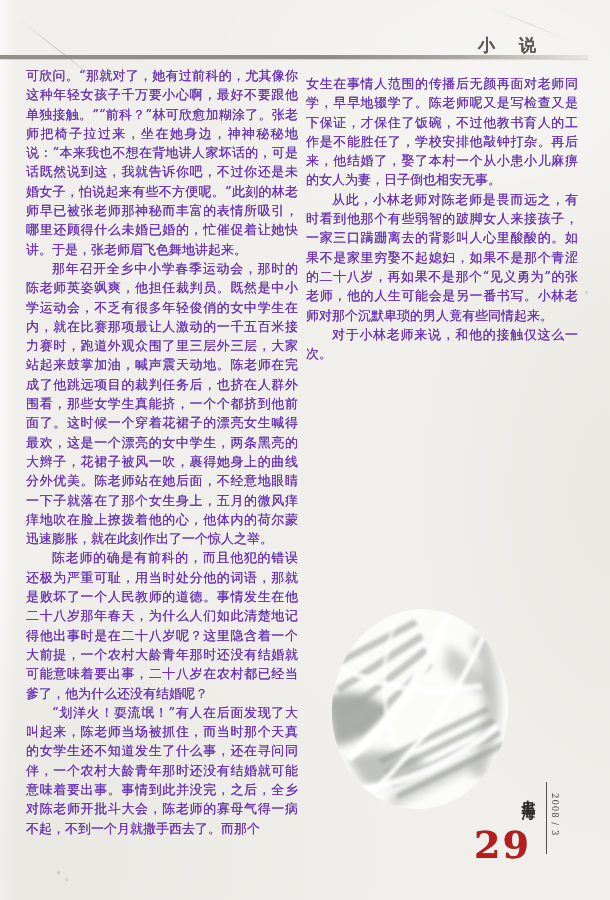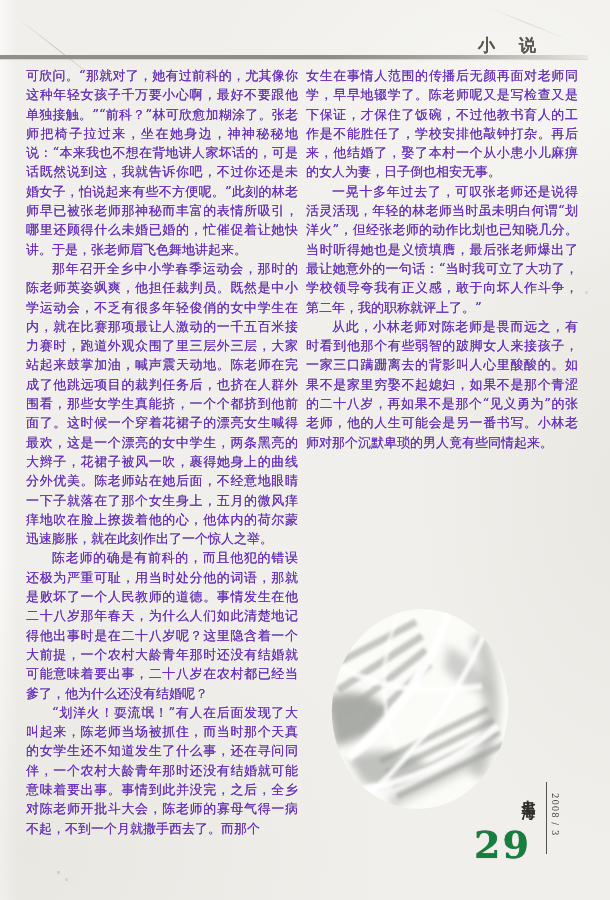--- a/index.html
+++ b/index.html
@@ -46,21 +46,21 @@
   }
 
   .col{
     position:absolute;top:66px;width:272px;
     font-size:13px;line-height:19.3px;
     color:#6d28d9;
     text-align:justify;
     text-shadow:0 0 .6px rgba(74,72,64,.85);
   }
   .col-left{left:26px;}
-  .col-right{left:306px;}
+  .col-right{left:306px;margin-top:8px;}
   .para{margin:0;}
   .indent{text-indent:2em;}
 
   .artwork{position:absolute;left:330px;top:608px;width:180px;height:202px;}
 
   .mag-name{
     position:absolute;left:520px;top:789px;
     writing-mode:vertical-rl;
     font-size:13.5px;letter-spacing:3px;line-height:18px;
     font-weight:600;color:#2f2e2a;
@@ -69,21 +69,21 @@
   .footer-rule{position:absolute;left:546px;top:782px;width:1px;height:72px;background:#55534d;}
   .mag-issue{
     position:absolute;left:550px;top:793px;
     writing-mode:vertical-rl;
     font-size:8.5px;letter-spacing:1px;color:#45443f;white-space:nowrap;
   }
   .page-number{
     position:absolute;left:474px;top:828px;
     font-family:"DejaVu Serif","Liberation Serif",serif;
     font-weight:700;font-size:38px;line-height:34px;
-    letter-spacing:2px;color:#15803d;
+    letter-spacing:2px;color:#b91c1c;
     text-shadow:0 0 .7px rgba(51,50,45,.75);
   }
 </style>
 </head>
 <body>
 
 <div class="page">
 
   <div class="scratch s1"></div>
   <div class="scratch s2"></div>
@@ -94,22 +94,22 @@
 
   <div class="col col-left">
     <p class="para">可欣问。“那就对了，她有过前科的，尤其像你这种年轻女孩子千万要小心啊，最好不要跟他单独接触。”“前科？”林可欣愈加糊涂了。张老师把椅子拉过来，坐在她身边，神神秘秘地说：“本来我也不想在背地讲人家坏话的，可是话既然说到这，我就告诉你吧，不过你还是未婚女子，怕说起来有些不方便呢。”此刻的林老师早已被张老师那神秘而丰富的表情所吸引，哪里还顾得什么未婚已婚的，忙催促着让她快讲。于是，张老师眉飞色舞地讲起来。</p>
     <p class="para indent">那年召开全乡中小学春季运动会，那时的陈老师英姿飒爽，他担任裁判员。既然是中小学运动会，不乏有很多年轻俊俏的女中学生在内，就在比赛那项最让人激动的一千五百米接力赛时，跑道外观众围了里三层外三层，大家站起来鼓掌加油，喊声震天动地。陈老师在完成了他跳远项目的裁判任务后，也挤在人群外围看，那些女学生真能挤，一个个都挤到他前面了。这时候一个穿着花裙子的漂亮女生喊得最欢，这是一个漂亮的女中学生，两条黑亮的大辫子，花裙子被风一吹，裹得她身上的曲线分外优美。陈老师站在她后面，不经意地眼睛一下子就落在了那个女生身上，五月的微风痒痒地吹在脸上撩拨着他的心，他体内的荷尔蒙迅速膨胀，就在此刻作出了一个惊人之举。</p>
     <p class="para indent">陈老师的确是有前科的，而且他犯的错误还极为严重可耻，用当时处分他的词语，那就是败坏了一个人民教师的道德。事情发生在他二十八岁那年春天，为什么人们如此清楚地记得他出事时是在二十八岁呢？这里隐含着一个大前提，一个农村大龄青年那时还没有结婚就可能意味着要出事，二十八岁在农村都已经当爹了，他为什么还没有结婚呢？</p>
     <p class="para indent">“划洋火！耍流氓！”有人在后面发现了大叫起来，陈老师当场被抓住，而当时那个天真的女学生还不知道发生了什么事，还在寻问同伴，一个农村大龄青年那时还没有结婚就可能意味着要出事。事情到此并没完，之后，全乡对陈老师开批斗大会，陈老师的寡母气得一病不起，不到一个月就撒手西去了。而那个</p>
   </div>
 
   <div class="col col-right">
     <p class="para">女生在事情人范围的传播后无颜再面对老师同学，早早地辍学了。陈老师呢又是写检查又是下保证，才保住了饭碗，不过他教书育人的工作是不能胜任了，学校安排他敲钟打杂。再后来，他结婚了，娶了本村一个从小患小儿麻痹的女人为妻，日子倒也相安无事。</p>
-    <p class="para indent">一晃十多年过去了，可叹张老师还是说得活灵活现，年轻的林老师当时虽未明白何谓“划洋火”，但经张老师的动作比划也已知晓几分。当时听得她也是义愤填膺，最后张老师爆出了最让她意外的一句话：“当时我可立了大功了，学校领导夸我有正义感，敢于向坏人作斗争，第二年，我的职称就评上了。”</p>
     <p class="para indent">从此，小林老师对陈老师是畏而远之，有时看到他那个有些弱智的跛脚女人来接孩子，一家三口蹒跚离去的背影叫人心里酸酸的。如果不是家里穷娶不起媳妇，如果不是那个青涩的二十八岁，再如果不是那个“见义勇为”的张老师，他的人生可能会是另一番书写。小林老师对那个沉默卑琐的男人竟有些同情起来。</p>
+    <p class="para indent">对于小林老师来说，和他的接触仅这么一次。</p>
   </div>
 
   <svg class="artwork" viewBox="0 0 180 202" xmlns="http://www.w3.org/2000/svg" aria-hidden="true">
     <defs>
       <clipPath id="oc">
           <ellipse cx="90" cy="101" rx="88" ry="100" transform="rotate(6 90 101)"></ellipse>
         </clipPath>
       <filter id="soft" x="-30%" y="-30%" width="160%" height="160%">
           <feGaussianBlur stdDeviation="1.8"></feGaussianBlur>
         </filter>

